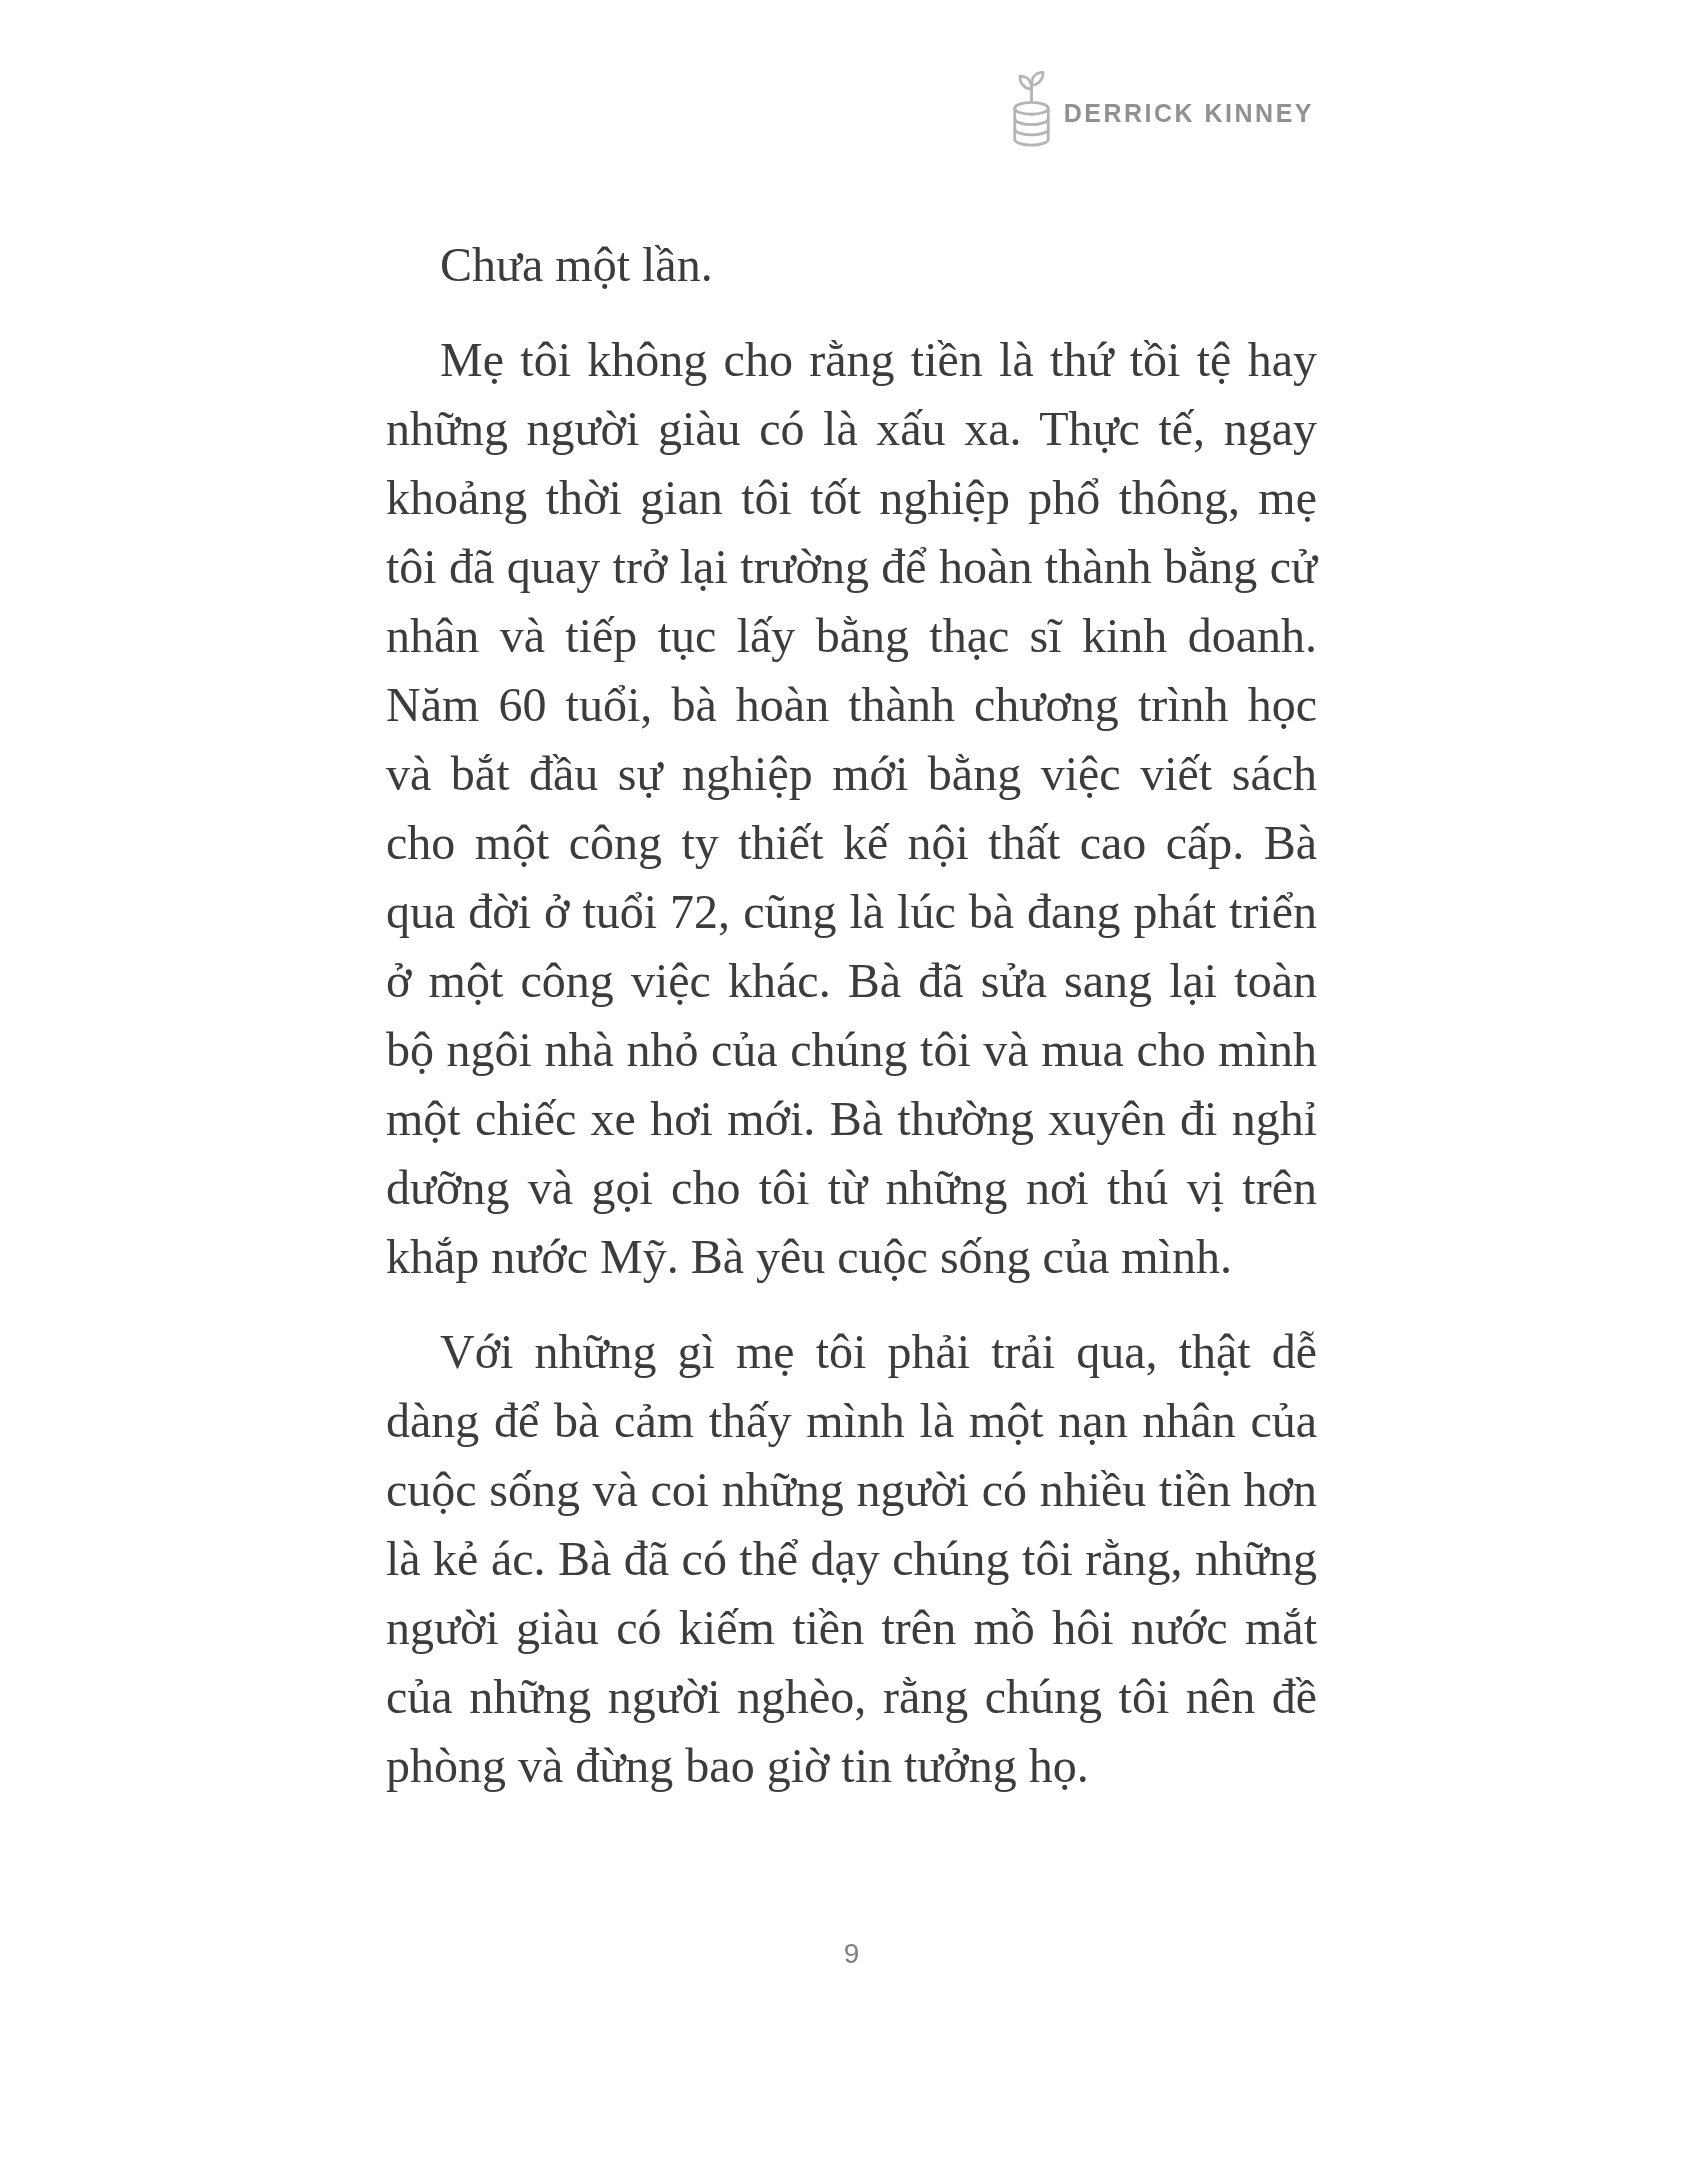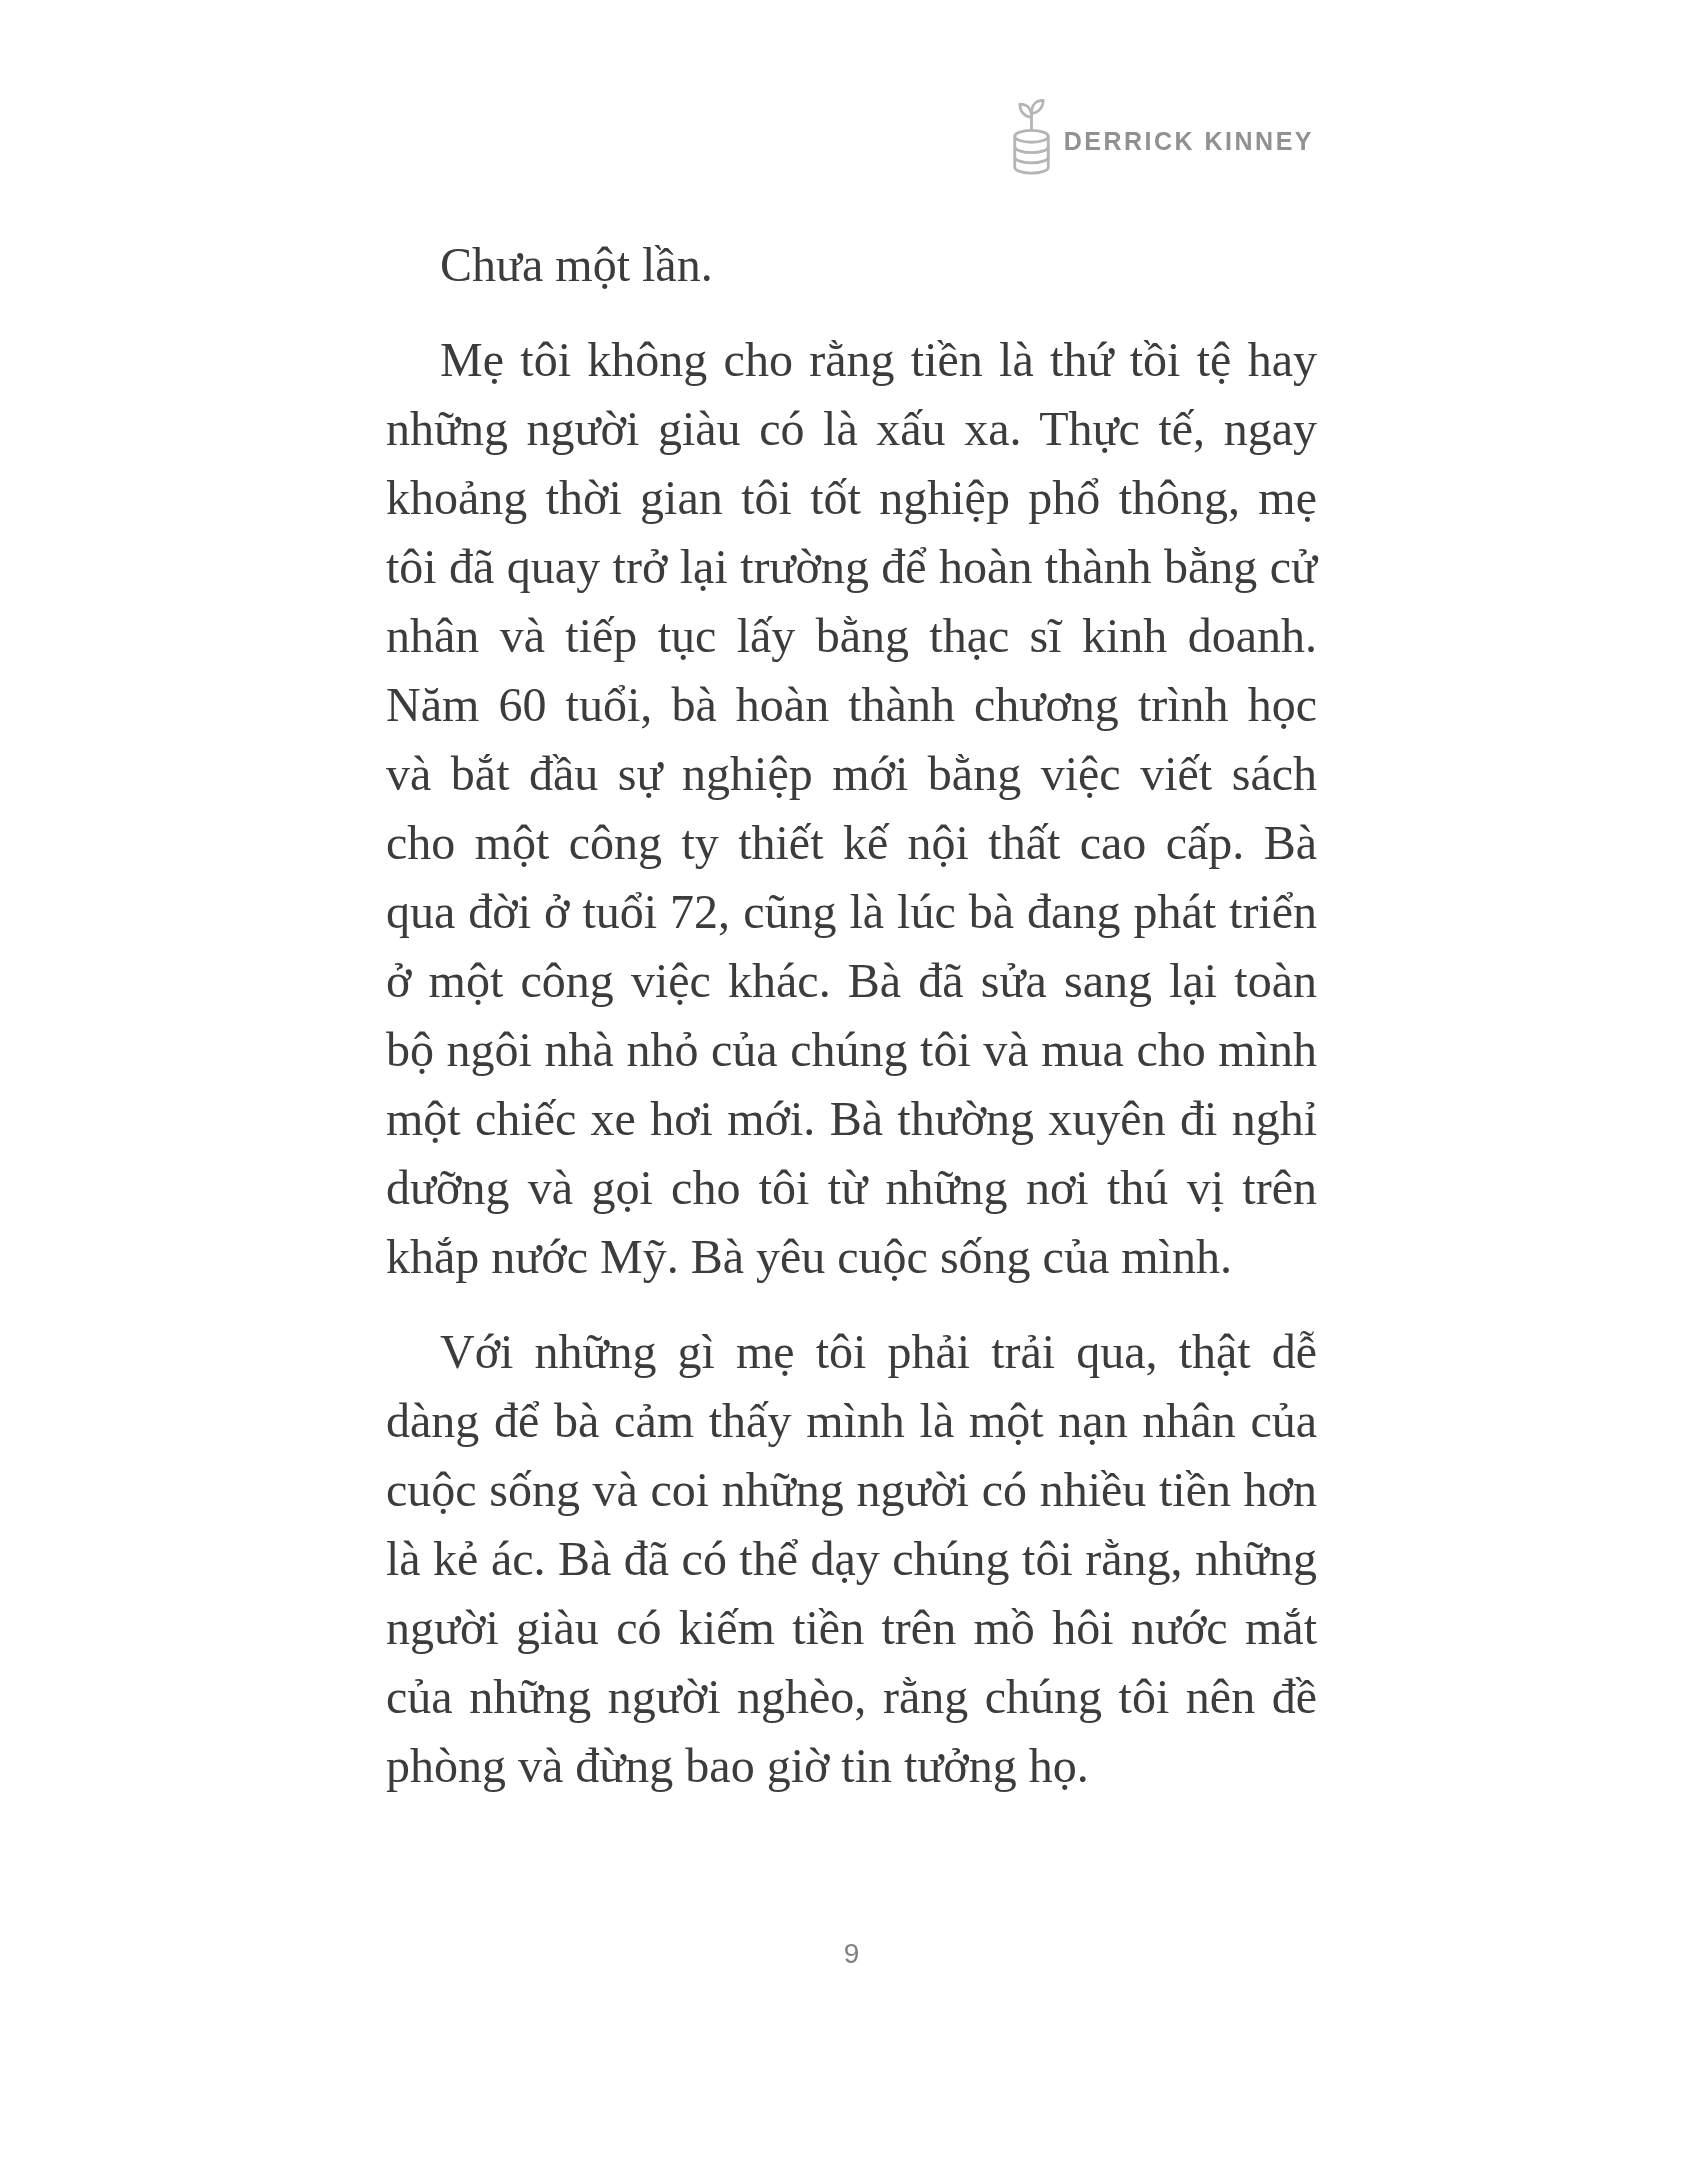--- a/index.html
+++ b/index.html
@@ -7,21 +7,21 @@
   .page {
     position: relative;
     width: 1683px;
     height: 2178px;
     background: #ffffff;
     overflow: hidden;
     font-family: "Liberation Serif", "DejaVu Serif", serif;
   }
   .header {
     position: absolute;
-    top: 99px;
+    top: 71px;
     right: 369px;
     display: flex;
     align-items: center;
     gap: 4px;
   }
   .logo-icon { display: block; }
   .header-label {
     font-family: "Liberation Sans", "DejaVu Sans", sans-serif;
     font-size: 25px;
     font-weight: bold;

